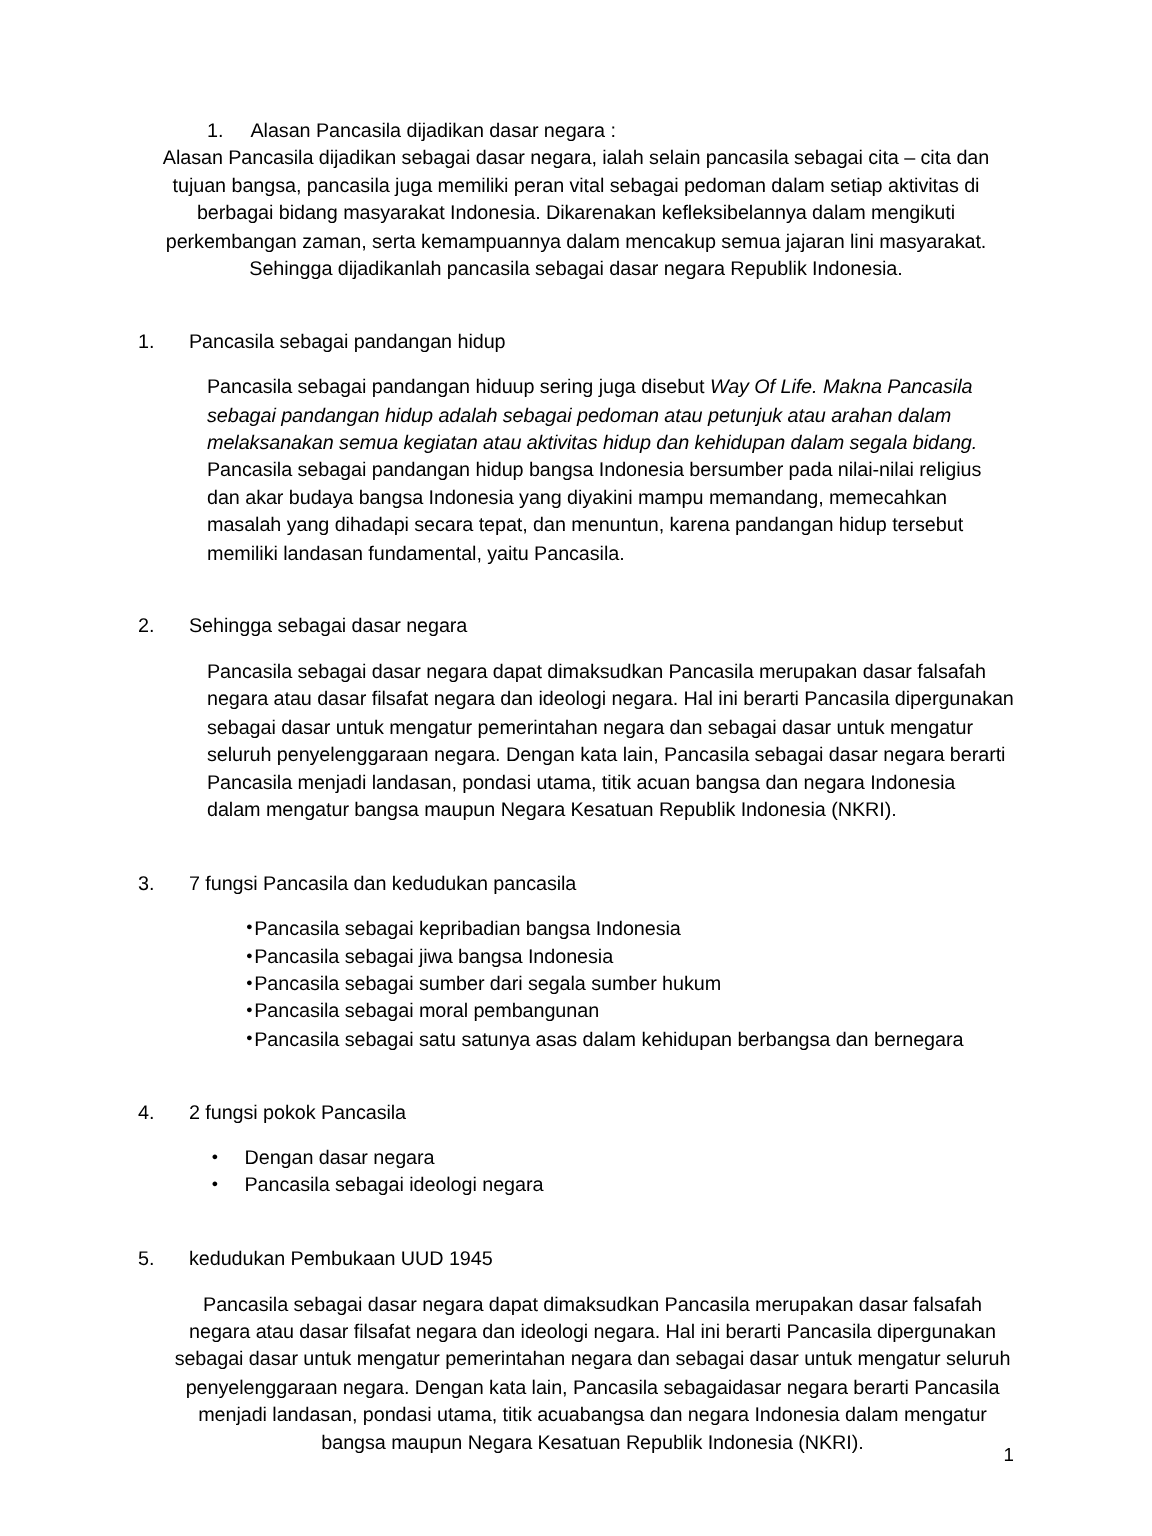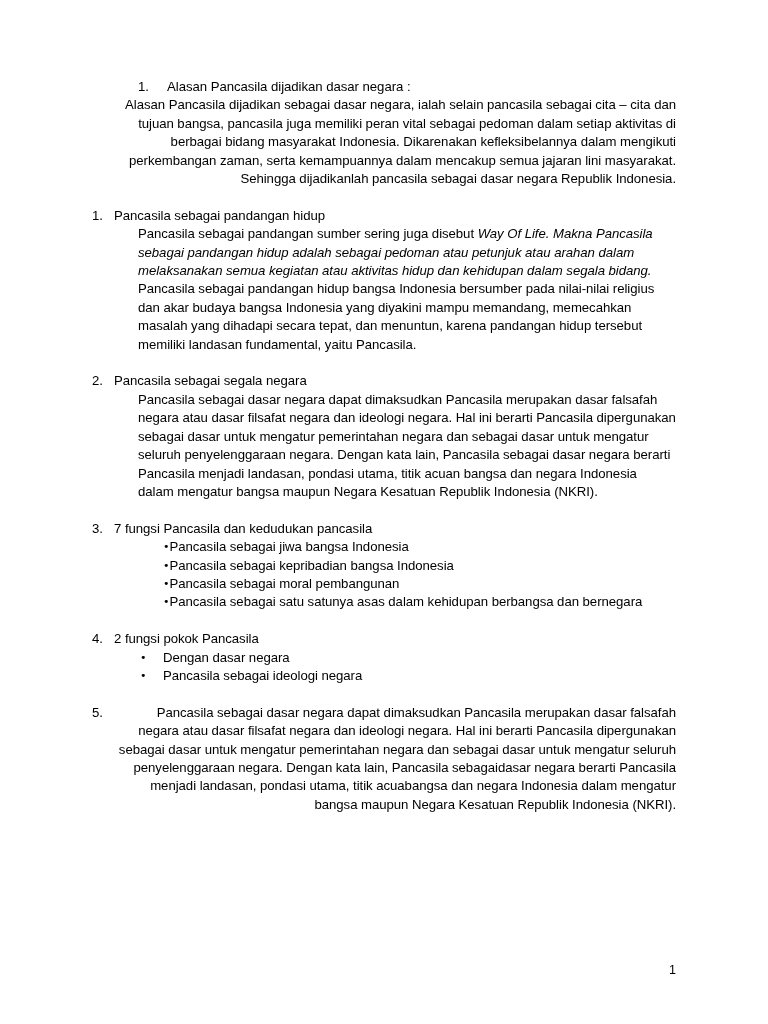--- a/index.html
+++ b/index.html
@@ -41,21 +41,21 @@
     padding-left: 46px;
     white-space: nowrap;
   }
   .heading-line .num {
     display: inline-block;
     width: 29px;
   }
 
   p.para {
     margin: 0;
-    text-align: right;
+    text-align: center;
   }
 
   .block-gap {
     height: 18.4px;
   }
 
   
   .numlist {
     margin: 0;
     padding: 0;
@@ -67,21 +67,21 @@
     margin: 0;
   }
   .numlist > li > .marker {
     position: absolute;
     left: 0;
     top: 0;
     width: 22px;
     font-weight: normal;
   }
   .item-title {
-    margin: 0;
+    margin: 12px;
   }
 
   
   .sub-body {
     margin: 0;
     padding-left: 24px; 
   }
   .sub-body.italic {
   }
 
@@ -144,44 +144,45 @@
     <div class="heading-line"><span class="num">1.</span><span>Alasan Pancasila dijadikan dasar negara :</span></div>
 
     <p class="para">Alasan Pancasila dijadikan sebagai dasar negara, ialah selain pancasila sebagai cita – cita dan tujuan bangsa, pancasila juga memiliki peran vital sebagai pedoman dalam setiap aktivitas di berbagai bidang masyarakat Indonesia. Dikarenakan kefleksibelannya dalam mengikuti perkembangan zaman, serta kemampuannya dalam mencakup semua jajaran lini masyarakat. Sehingga dijadikanlah pancasila sebagai dasar negara Republik Indonesia.</p>
 
     <div class="block-gap"></div>
 
     <ul class="numlist">
       <li>
         <span class="marker">1.</span>
         <p class="item-title">Pancasila sebagai pandangan hidup</p>
-        <p class="sub-body"><span>Pancasila sebagai pandangan sumber sering juga disebut </span><em>Way Of Life. Makna Pancasila sebagai pandangan hidup adalah sebagai pedoman atau petunjuk atau arahan dalam melaksanakan semua kegiatan atau aktivitas hidup dan kehidupan dalam segala bidang.</em></p>
+        <p class="sub-body"><span>Pancasila sebagai pandangan hiduup sering juga disebut </span><em>Way Of Life. Makna Pancasila sebagai pandangan hidup adalah sebagai pedoman atau petunjuk atau arahan dalam melaksanakan semua kegiatan atau aktivitas hidup dan kehidupan dalam segala bidang.</em></p>
         <p class="sub-body italic">Pancasila sebagai pandangan hidup bangsa Indonesia bersumber pada nilai-nilai religius dan akar budaya bangsa Indonesia yang diyakini mampu memandang, memecahkan masalah yang dihadapi secara tepat, dan menuntun, karena pandangan hidup tersebut memiliki landasan fundamental, yaitu Pancasila.</p>
       </li>
     </ul>
 
     <div class="block-gap"></div>
 
     <ul class="numlist">
       <li>
         <span class="marker">2.</span>
-        <p class="item-title">Pancasila sebagai segala negara</p>
+        <p class="item-title">Sehingga sebagai dasar negara</p>
         <p class="sub-body">Pancasila sebagai dasar negara dapat dimaksudkan Pancasila merupakan dasar falsafah negara atau dasar filsafat negara dan ideologi negara. Hal ini berarti Pancasila dipergunakan sebagai dasar untuk mengatur pemerintahan negara dan sebagai dasar untuk mengatur seluruh penyelenggaraan negara. Dengan kata lain, Pancasila sebagai dasar negara berarti Pancasila menjadi landasan, pondasi utama, titik acuan bangsa dan negara Indonesia dalam mengatur bangsa maupun Negara Kesatuan Republik Indonesia (NKRI).</p>
       </li>
     </ul>
 
     <div class="block-gap"></div>
 
     <ul class="numlist">
       <li>
         <span class="marker">3.</span>
         <p class="item-title">7 fungsi Pancasila dan kedudukan pancasila</p>
         <ul class="tight-bullets">
+          <li><span class="bdot">•</span><span>Pancasila sebagai kepribadian bangsa Indonesia</span></li>
           <li><span class="bdot">•</span><span>Pancasila sebagai jiwa bangsa Indonesia</span></li>
-          <li><span class="bdot">•</span><span>Pancasila sebagai kepribadian bangsa Indonesia</span></li>
+          <li><span class="bdot">•</span><span>Pancasila sebagai sumber dari segala sumber hukum</span></li>
           <li><span class="bdot">•</span><span>Pancasila sebagai moral pembangunan</span></li>
           <li><span class="bdot">•</span><span>Pancasila sebagai satu satunya asas dalam kehidupan berbangsa dan bernegara</span></li>
         </ul>
       </li>
     </ul>
 
     <div class="block-gap"></div>
 
     <ul class="numlist">
       <li>
@@ -192,20 +193,21 @@
           <li><span class="bdot">•</span><span>Pancasila sebagai ideologi negara</span></li>
         </ul>
       </li>
     </ul>
 
     <div class="block-gap"></div>
 
     <ul class="numlist">
       <li>
         <span class="marker">5.</span>
+        <p class="item-title">kedudukan Pembukaan UUD 1945</p>
         <p class="para">Pancasila sebagai dasar negara dapat dimaksudkan Pancasila merupakan dasar falsafah negara atau dasar filsafat negara dan ideologi negara. Hal ini berarti Pancasila dipergunakan sebagai dasar untuk mengatur pemerintahan negara dan sebagai dasar untuk mengatur seluruh penyelenggaraan negara. Dengan kata lain, Pancasila sebagaidasar negara berarti Pancasila menjadi landasan, pondasi utama, titik acuabangsa dan negara Indonesia dalam mengatur bangsa maupun Negara Kesatuan Republik Indonesia (NKRI).</p>
       </li>
     </ul>
 
   </div>
 
   <div class="page-number">1</div>
 
 </div>
 

